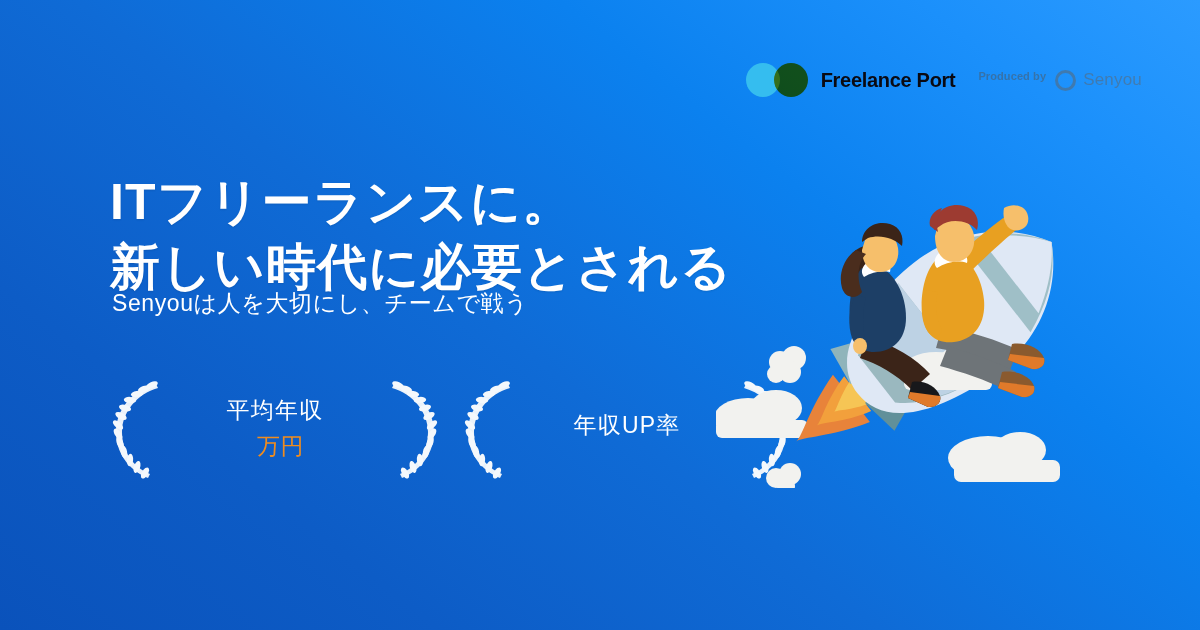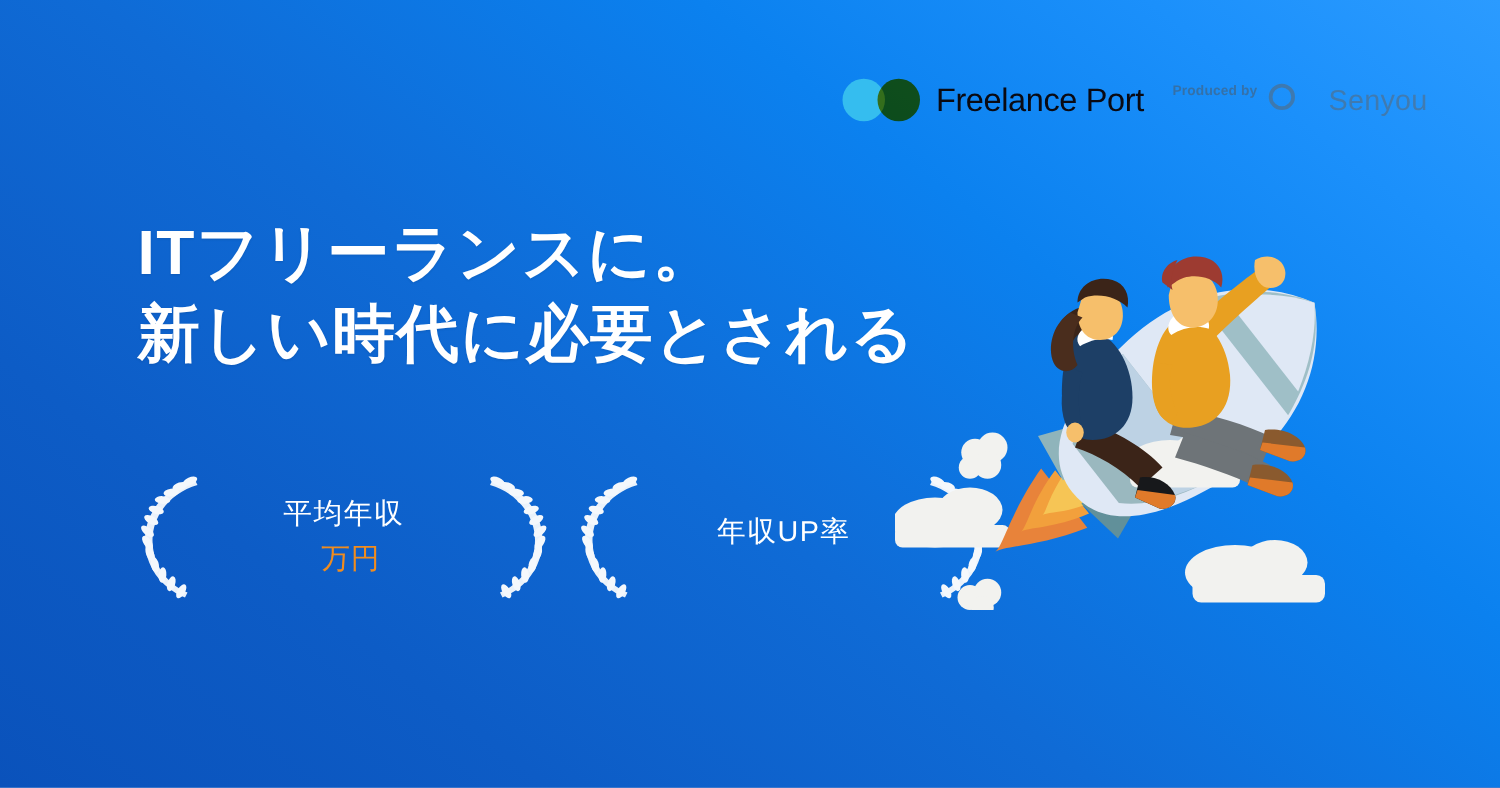--- a/index.html
+++ b/index.html
@@ -55,22 +55,22 @@
   #logo-mark .circ.cyan {
     left: 0;
     background: #35bdef;
   }
   #logo-mark .circ.orange {
     right: 0;
     background: #f7941d;
     mix-blend-mode: multiply;
   }
   #brand-name {
-    font-size: 26px;
-    font-weight: normal;
+    font-size: 20px;
+    font-weight: bold;
     color: #0a0a12;
     letter-spacing: -0.3px;
     white-space: nowrap;
   }
   #produced-by {
     display: flex;
     align-items: flex-start;
     margin-left: 23px;
     opacity: 0.42;
     white-space: nowrap;
@@ -83,24 +83,23 @@
   }
   #senyou-ring {
     width: 15px;
     height: 15px;
     border: 3px solid #6d5a49;
     border-radius: 50%;
     margin: 0 7px 0 9px;
     flex: none;
   }
   #senyou-name {
-    font-size: 23px;
+    font-size: 17px;
     color: #6d5a49;
     letter-spacing: 0.2px;
-    margin-left: 20px;
   }
 
   
   #headline {
     position: absolute;
     left: 110px;
     top: 136px;
     color: #ffffff;
     font-size: 50px;
     font-weight: bold;
@@ -211,20 +210,21 @@
       <span id="senyou-ring"></span>
       <span id="senyou-name">Senyou</span>
     </div>
   </div>
 
   <h1 id="headline">
     <span class="line">ITフリーランスに。</span>
     <span class="line">新しい時代に必要とされる</span>
   </h1>
 
+  <div id="subtitle">Senyouは人を大切にし、チームで戦う</div>
 
   <div id="stats">
 
     <div class="stat">
       <svg class="wreath left" viewBox="0 0 62 104">
         <g fill="#f4f8fc">
           <path d="M48 6 C24 12 8 32 8 54 C8 74 20 92 40 100 L42 96 C25 89 14 73 14 54 C14 34 29 16 50 10 Z" opacity="0.96"></path>
           <g>
             <ellipse cx="44" cy="7" rx="6.2" ry="3.1" transform="rotate(-24 44 7)"></ellipse>
             <ellipse cx="36" cy="11" rx="6.2" ry="3.1" transform="rotate(-17 36 11)"></ellipse>

